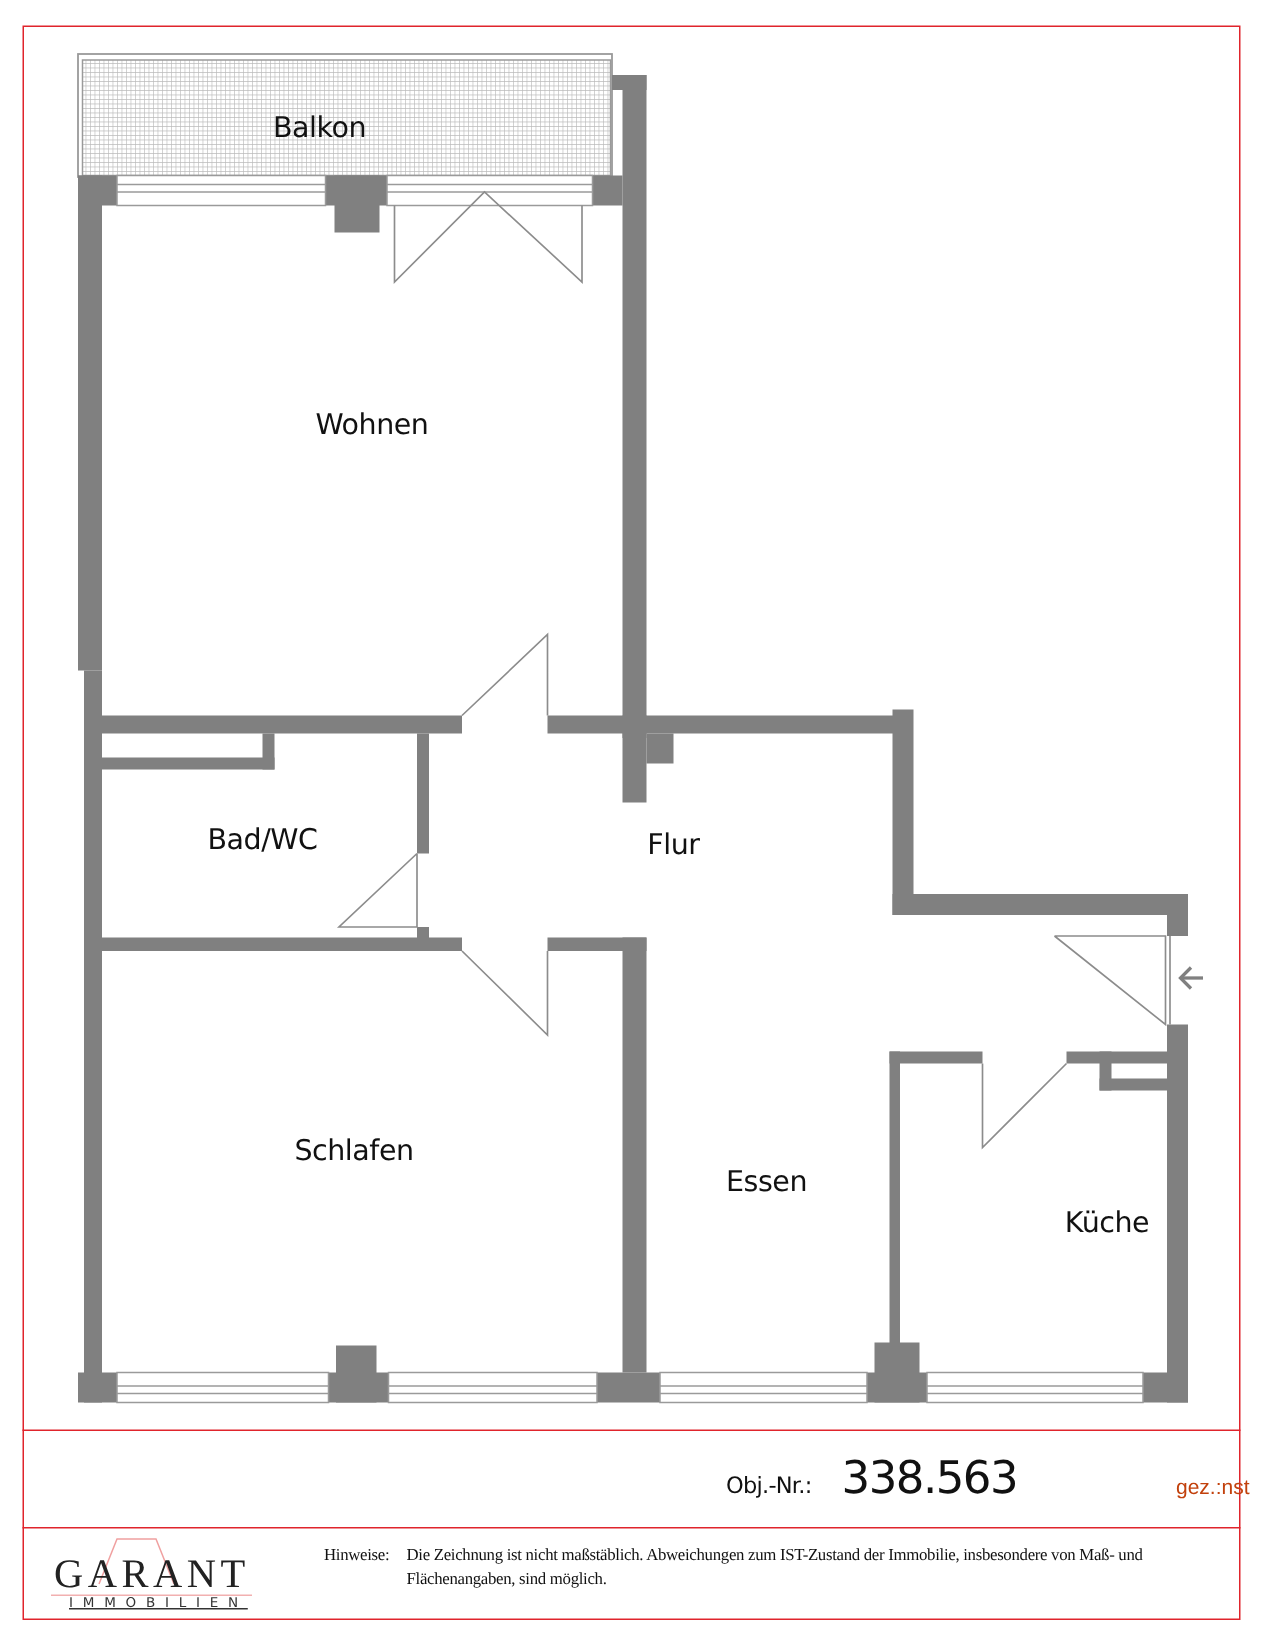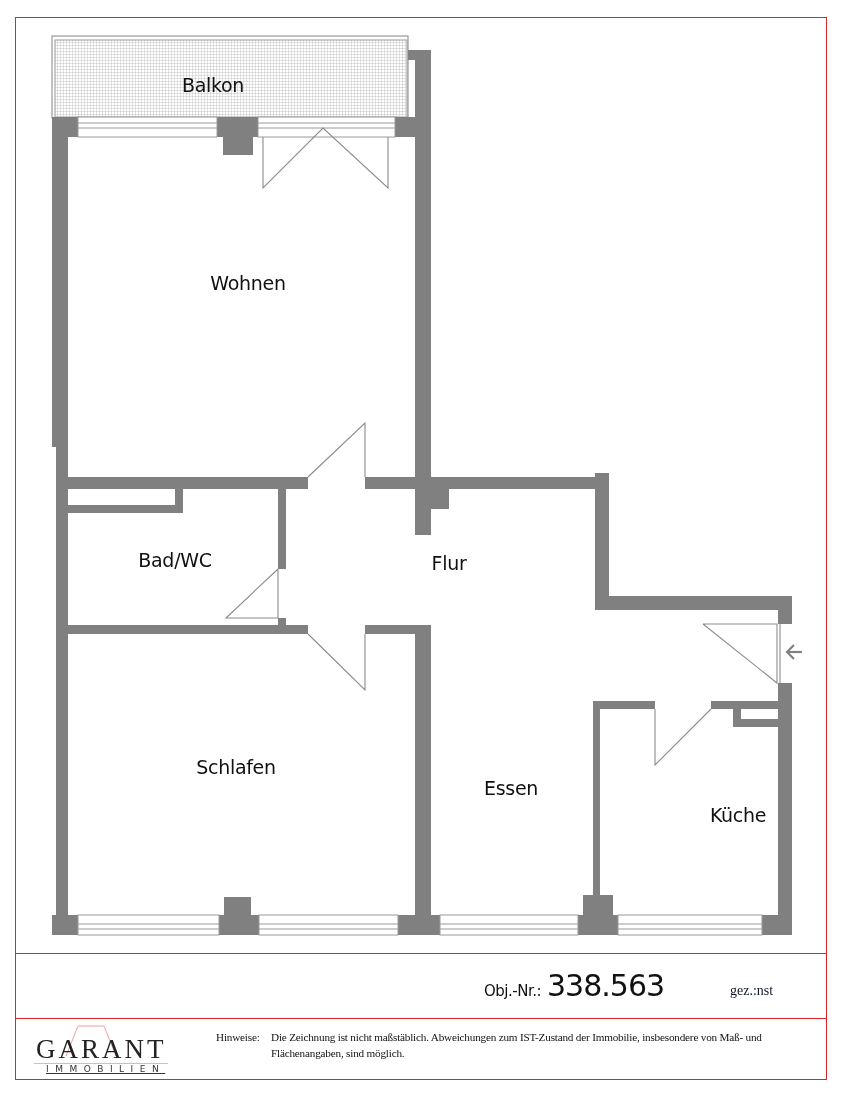--- a/index.html
+++ b/index.html
@@ -1,24 +1,24 @@
 <!DOCTYPE html>
 <html><head>
 <meta charset="utf-8">
 <style>
   html, body { margin: 0; padding: 0; background: #ffffff; }
   body { width: 844px; height: 1100px; position: relative; overflow: hidden; font-family: "Liberation Sans", "DejaVu Sans", sans-serif; }
   .frame { position: absolute; left: 15px; top: 17px; width: 812px; height: 1063px; border: 1.5px solid #e0242c; box-sizing: border-box; }
   .divider { position: absolute; left: 15px; width: 812px; height: 0; border-top: 1.5px solid #e0242c; }
   svg.plan { position: absolute; left: 0; top: 0; }
   .room-label { position: absolute; font-size: 19px; color: #111; white-space: nowrap; transform: translate(-50%, -50%); font-family: "DejaVu Sans", sans-serif; letter-spacing: -0.3px; text-align: right; }
-  .objnr { position: absolute; left: 484px; top: 968px; display: flex; align-items: baseline; gap: 6px; color: #111; }
+  .objnr { position: absolute; left: 484px; top: 968px; display: flex; align-items: baseline; gap: 20px; color: #111; }
   .objnr .lbl { font-size: 15px; font-family: "DejaVu Sans", sans-serif; letter-spacing: -0.5px; }
   .objnr .num { font-size: 30px; font-family: "DejaVu Sans", sans-serif; letter-spacing: -1px; }
-  .gez { position: absolute; left: 730px; top: 983px; font-size: 14px; font-family: Liberation Serif, serif; color: #0f172a; }
+  .gez { position: absolute; left: 784px; top: 983px; font-size: 14px; font-family: Liberation Sans, sans-serif; color: #c2410c; }
   .logo { position: absolute; left: 34px; top: 1026px; width: 140px; height: 50px; }
   .logo .word { position: absolute; left: 2px; top: 8px; font-family: "Liberation Serif", "DejaVu Serif", serif; font-size: 27px; letter-spacing: 3px; color: #222; }
   .logo .sub { position: absolute; left: 12px; top: 38px; font-family: "DejaVu Sans", sans-serif; font-size: 9px; letter-spacing: 6.5px; color: #333; text-decoration: underline; }
   .logo .underline { position: absolute; left: 0; top: 37px; width: 134px; border-top: 1px solid #f2b0b0; }
   .notes { position: absolute; left: 216px; top: 1029px; font-size: 11.2px; line-height: 16px; color: #111; font-family: Liberation Serif, serif; letter-spacing: -0.2px; }
   .notes .row { display: flex; }
   .notes .hw { width: 55px; }
   .notes .indent { padding-left: 55px; }
 </style>
 </head>

